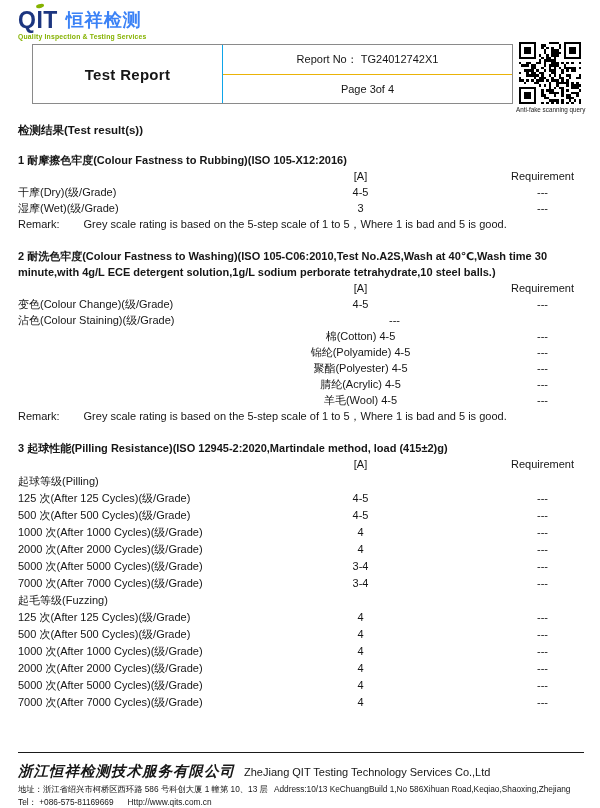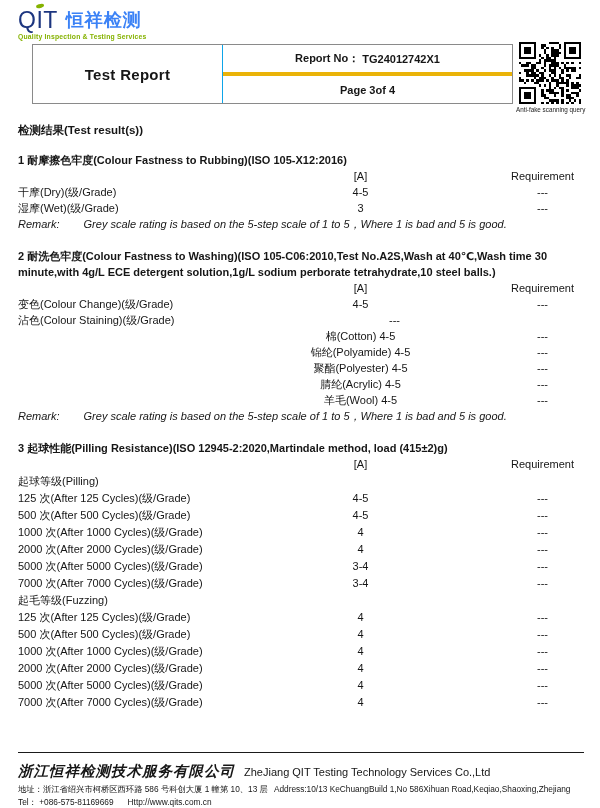--- a/index.html
+++ b/index.html
@@ -7,47 +7,47 @@
     width:600px;height:808px;position:relative;overflow:hidden;
     background:#ffffff;color:#161616;
     font-family:"Liberation Sans","DejaVu Sans",sans-serif;
     -webkit-font-smoothing:antialiased;
   }
   .page{position:absolute;inset:0;background:#fff;}
 
   
   .logo{position:absolute;left:18px;top:8px;}
   .logo-row{display:flex;align-items:flex-end;gap:8px;}
-  .logo-qit{font-size:23px;font-weight:normal;color:#1c357f;line-height:24px;position:relative;letter-spacing:.5px;}
+  .logo-qit{font-size:23px;font-weight:bold;color:#1c357f;line-height:24px;position:relative;letter-spacing:.5px;}
   .logo-leaf{position:absolute;left:18px;top:-4px;width:8px;height:3.5px;background:#85b200;border-radius:60% 90% 60% 90%;transform:rotate(-18deg);}
   .logo-cn{font-size:18px;font-weight:bold;color:#3b82f6;line-height:23px;letter-spacing:1px;}
   .logo-tagline{font-size:6.8px;font-weight:bold;color:#85b200;margin-top:1px;letter-spacing:.2px;}
 
   
   .hdr-table{position:absolute;left:32px;top:44px;width:479px;height:58px;border:1px solid #8a8a8a;display:flex;background:#fff;}
   .hdr-left{width:189px;border-right:1px solid #0ea5e9;display:flex;align-items:center;justify-content:center;}
   .hdr-title{font-size:15px;font-weight:bold;letter-spacing:.3px;}
-  .hdr-right{flex:1;display:flex;flex-direction:column;font-weight:bold;}
+  .hdr-right{flex:1;display:flex;flex-direction:column;}
   .hdr-cell{flex:1;display:flex;align-items:center;justify-content:center;font-size:11px;gap:3px;}
-  .hdr-cell + .hdr-cell{border-top:4px solid #eab308;}
+  .hdr-cell + .hdr-cell{border-top:1px solid #eab308;}
   .qr-wrap{position:absolute;right:16px;top:42px;width:68px;text-align:center;}
   .qr-box{display:block;width:64px;height:62px;margin:0 auto;}
   .qr-caption{font-size:6.3px;color:#222;margin-top:2px;white-space:nowrap;}
 
   
   .body{position:absolute;left:18px;top:122px;width:566px;}
   .results-heading{font-size:11.5px;font-weight:bold;line-height:16px;margin-bottom:14px;}
   .section + .section{margin-top:16px;}
   .sec-title{font-size:11px;font-weight:bold;line-height:16px;}
   .cols,.row{display:grid;grid-template-columns:270px 145px 1fr;font-size:11px;line-height:16px;}
   .sec3 .cols,.sec3 .row{line-height:17px;}
   .cell-label{text-align:left;}
   .cell-val{text-align:center;}
   .cell-req{text-align:center;padding-left:68px;}
-  .remark{display:flex;gap:24px;font-size:11px;line-height:16px;font-style:italic;}
+  .remark{display:flex;gap:24px;font-size:11px;line-height:16px;}
 
   
   .footer{position:absolute;left:18px;top:752px;width:566px;}
   .footer-rule{border:0;border-top:1.2px solid #1a1a1a;margin:0 0 9px 0;}
   .company{display:flex;align-items:baseline;gap:9px;}
   .company-cn{font-size:14.5px;font-weight:bold;font-style:italic;font-family:"DejaVu Serif","Liberation Serif",serif;letter-spacing:1px;}
   .company-en{font-size:11px;}
   .addr{font-size:8.3px;margin-top:3px;display:flex;gap:6px;white-space:nowrap;}
   .telrow{font-size:8.3px;margin-top:2px;display:flex;gap:14px;}
 </style>

